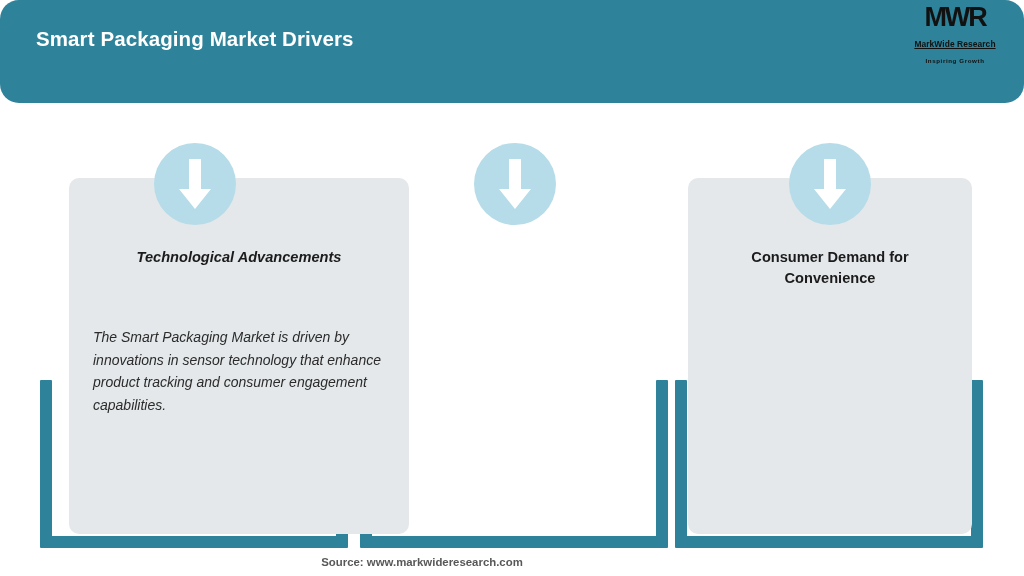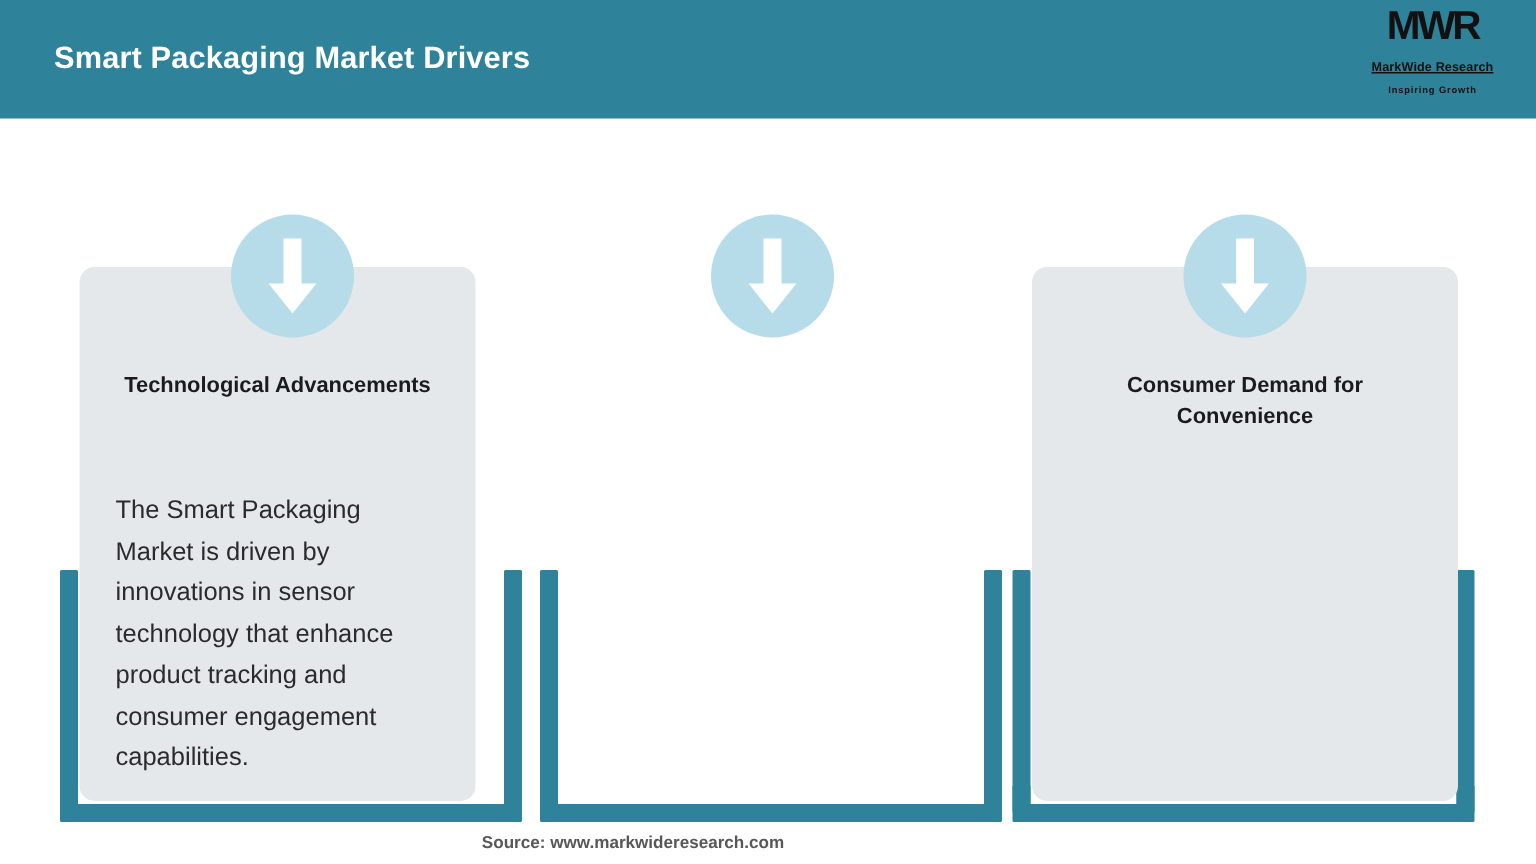--- a/index.html
+++ b/index.html
@@ -6,22 +6,23 @@
   html, body {
     width:1024px; height:576px;
     background:#ffffff;
     font-family:"Liberation Sans", sans-serif;
     overflow:hidden;
   }
   .slide { position:relative; width:1024px; height:576px; background:#fff; }
 
   
   .header {
-    position:absolute; left:0; top:0; width:1024px; height:79px;
+    position:absolute; left:0; top:0; width:1024px; height:103px;
     background:#2e8299;
+    border-radius:19px;
   }
   .header-title {
     position:absolute; left:36px; top:27px;
     font-size:20.5px; font-weight:bold; color:#ffffff;
     letter-spacing:0.1px; white-space:nowrap;
   }
   .logo {
     position:absolute; right:14px; top:8px;
     width:110px; height:52px;
     display:flex; flex-direction:column; align-items:center; justify-content:center;gap:7px;
@@ -59,32 +60,32 @@
 
   #bracket-1 { left:40px;  width:308px; }
   #bracket-2 { left:360px; width:308px; }
   #bracket-3 { left:675px; width:308px; }
 
   
   .card {
     position:absolute; top:178px; height:356px;
     background:#e4e8ea; border-radius:10px;
   }
-  #card-1 { left:53px;  width:264px; }
+  #card-1 { left:69px;  width:340px;font-style:italic; }
   #card-2 { left:373px; width:284px; }
   #card-3 { left:688px; width:284px; }
 
   .card-title {
     position:absolute; left:16px; right:16px; top:69px;
     text-align:center; font-size:14.6px; font-weight:bold;
     color:#1b1b1b; line-height:1.47;
   }
   .card-body {
     position:absolute; left:24px; right:20px; top:148px;
-    font-size:17px; color:#2b2b2b; line-height:1.62; text-align:left;
+    font-size:14px; color:#2b2b2b; line-height:1.62; text-align:left;
   }
 
   
   .arrow-badge {
     position:absolute; top:143px; width:82px; height:82px;
     border-radius:50%; background:#b5dce8;
   }
   #arrow-1 { left:154px; }
   #arrow-2 { left:474px; }
   #arrow-3 { left:789px; }

